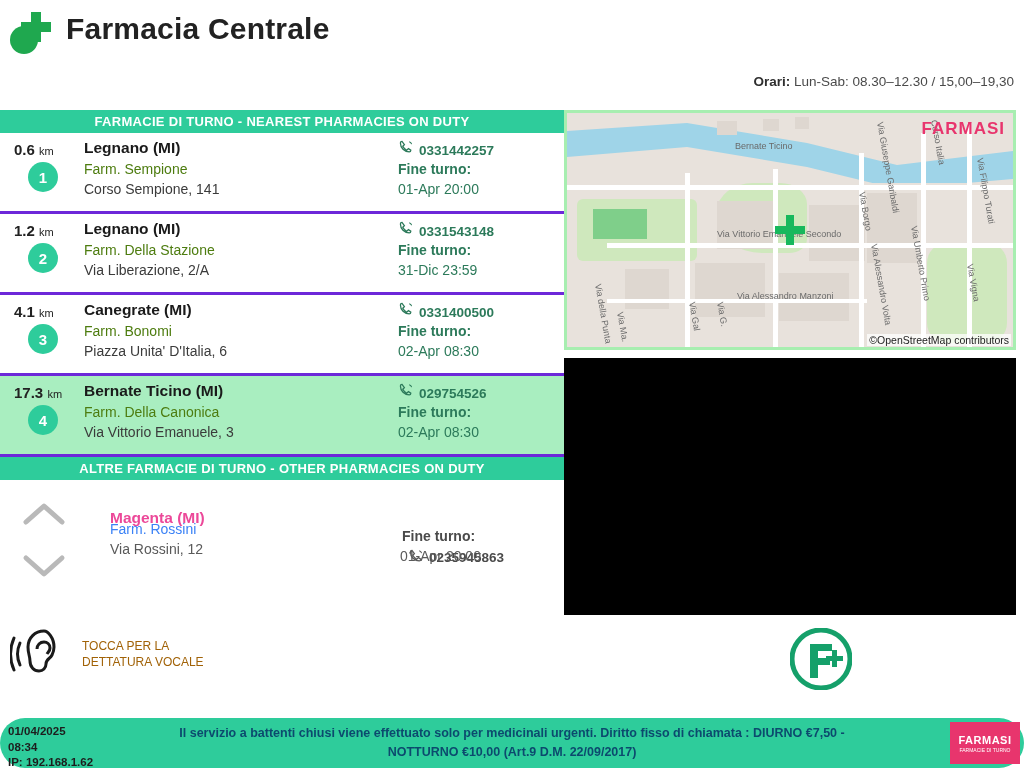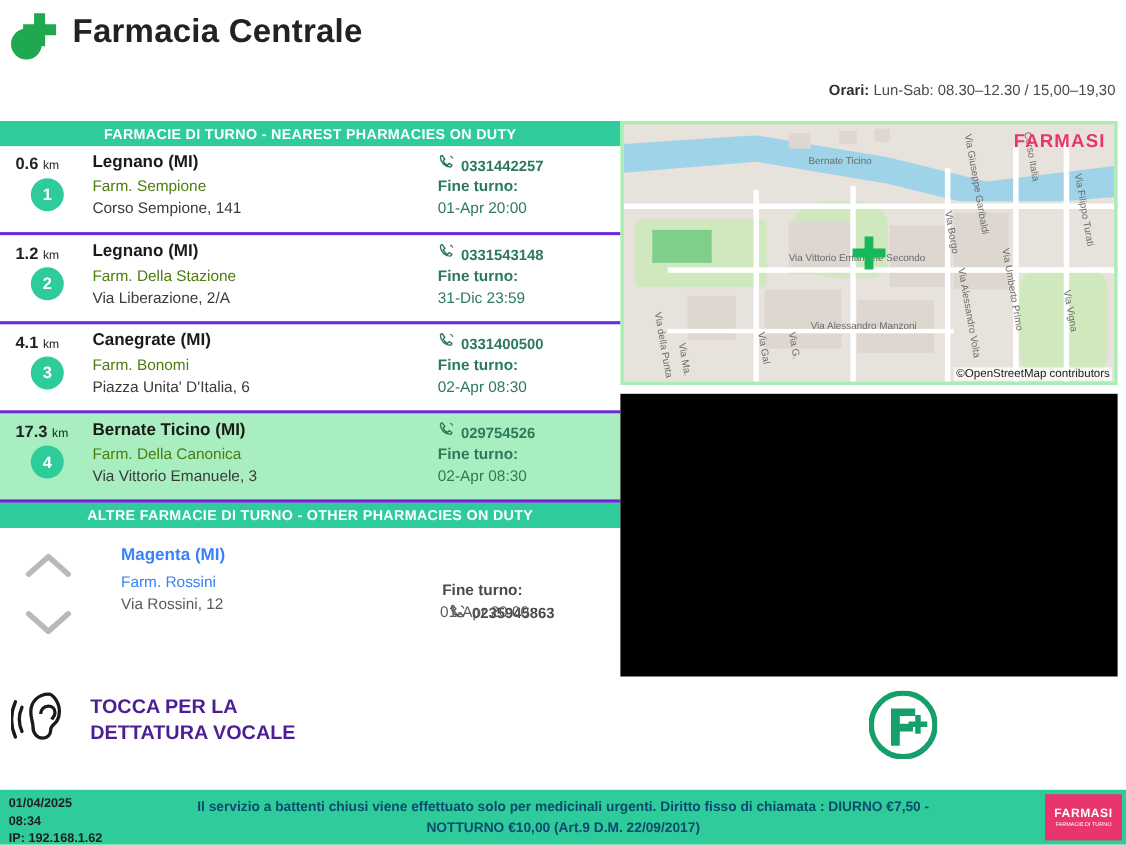--- a/index.html
+++ b/index.html
@@ -100,22 +100,22 @@
   .other {
     position: relative; height: 128px; background: #fff;
   }
   .arrow-btn {
     position: absolute; left: 22px; width: 44px; height: 28px;
     cursor: pointer;
   }
   .arrow-up { top: 20px; }
   .arrow-down { top: 72px; }
   .other .city {
-    position: absolute; left: 110px; top: 16px;
-    font-size: 15.5px; font-weight: bold; color: #3b82f6;
+    position: absolute; left: 110px; top: 29px;
+    font-size: 15.5px; font-weight: bold; color: #ec4899;
   }
   .other .fname {
     position: absolute; left: 110px; top: 41px;
     font-size: 14px; color: #3b82f6;
   }
   .other .street {
     position: absolute; left: 110px; top: 61px;
     font-size: 14px; color: #5a5a5a;
   }
   .other .ph {
@@ -175,35 +175,35 @@
     position: absolute; left: 0; top: 248px; width: 452px; height: 257px;
     background: #000000;
   }
 
   
   .voice {
     position: absolute; left: 10px; top: 625px;
     display: flex; align-items: center; gap: 14px;
   }
   .ear-icon { width: 58px; height: 58px; }
-  .voice-text { font-size: 18px; color: #4c1d95; line-height: 1.35; font-weight: bold; }
+  .voice-text { font-size: 12px; color: #a16207; line-height: 1.35; }
 
   
   .flomb {
     position: absolute; left: 790px; top: 628px;
     display: flex; align-items: center; gap: 12px;
   }
   .flomb-circle { width: 62px; height: 62px; }
   .flomb-title { font-size: 24px; font-weight: bold; color: #15a06a; letter-spacing: 0.5px; }
   .flomb-sub { font-size: 9.5px; font-weight: bold; color: #15a06a; line-height: 1.25; margin-top: 2px; }
 
   
   .footer {
     position: absolute; left: 0; top: 718px; width: 1024px; height: 50px;
-    background: #2ecc9b; color: #ffffff;
+    background: #2ecc9b; color: #ffffff; border-radius: 25px;
   }
   .foot-left {
     position: absolute; left: 8px; top: 6px;
     font-size: 11.5px; font-weight: bold; line-height: 1.35; color: #1d1d1d;
   }
   .foot-mid {
     position: absolute; left: 150px; top: 6px; width: 724px;
     text-align: center; font-size: 12.5px; font-weight: bold; line-height: 1.5;
     color: #0c4a6e;
   }

